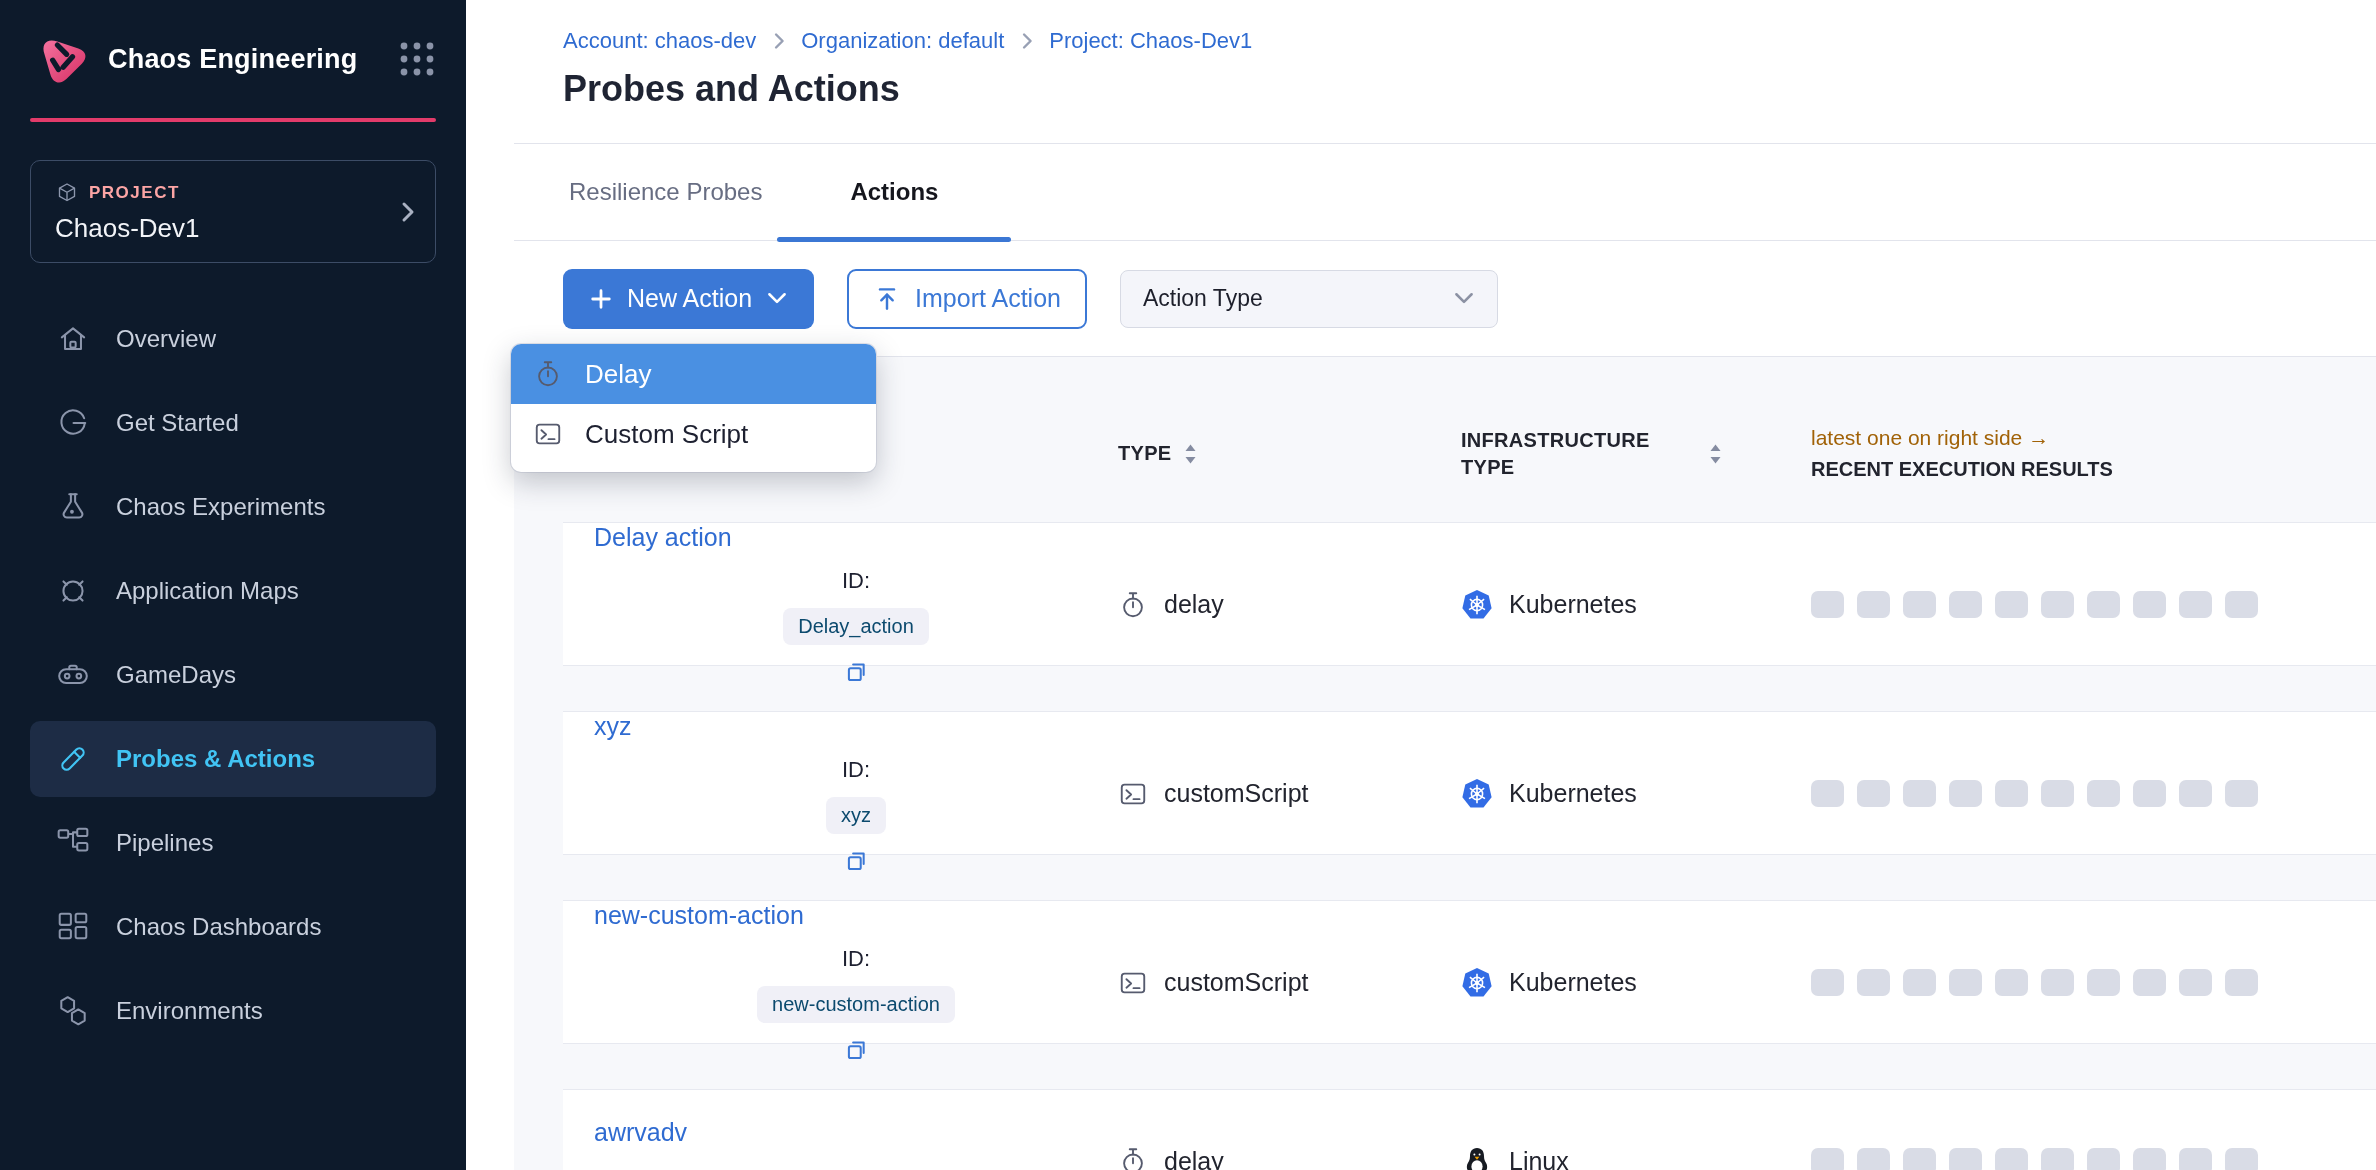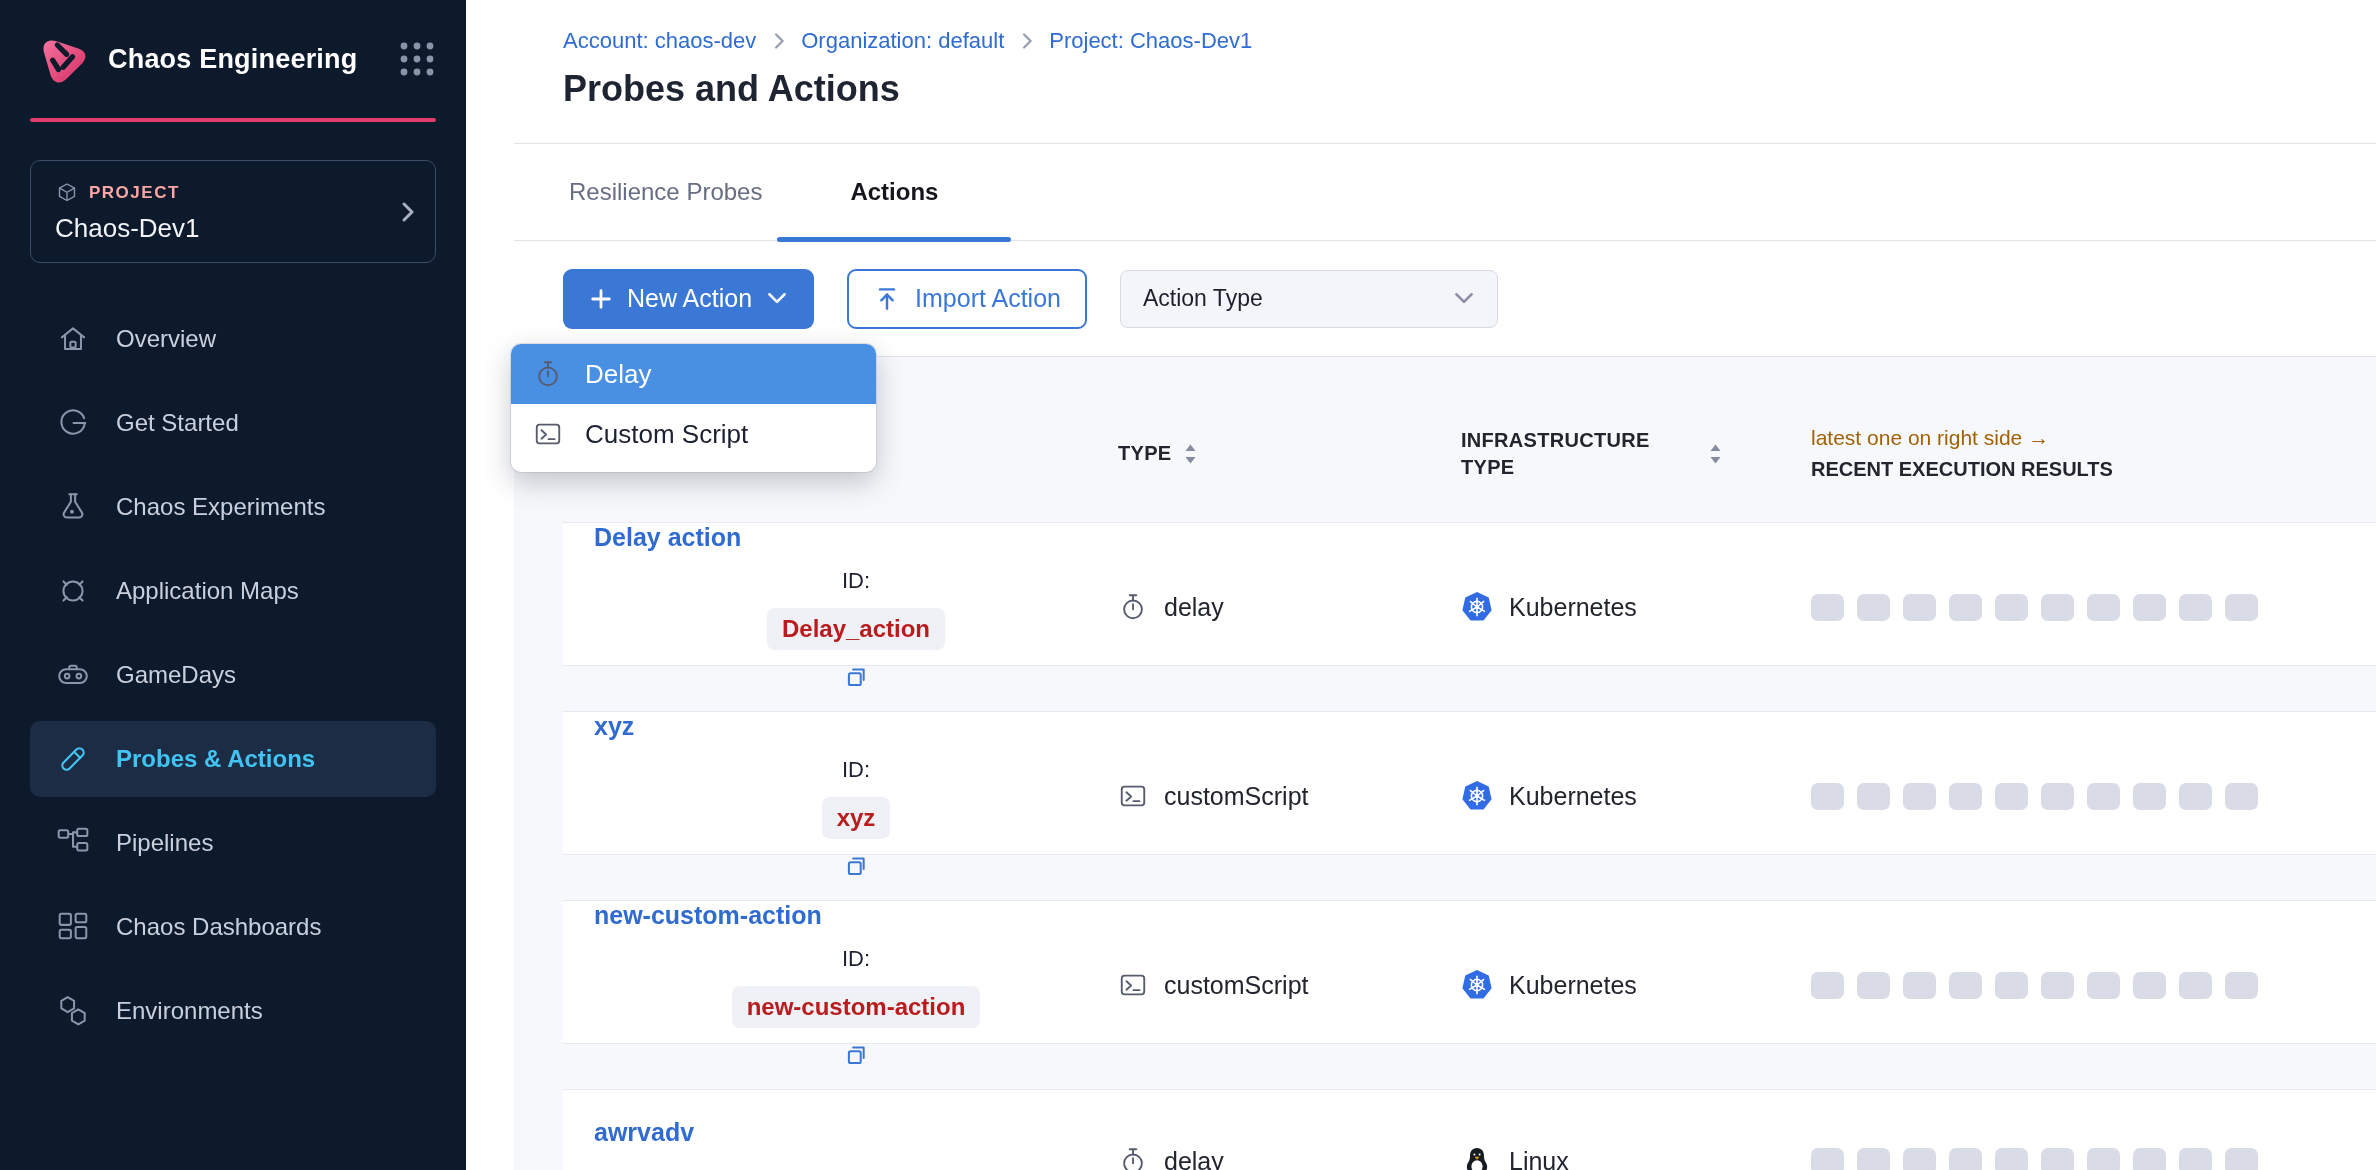--- a/index.html
+++ b/index.html
@@ -57,23 +57,23 @@
   .th { display:flex; align-items:center; gap:12px; font-size:20px; font-weight:bold; color:#22242e; letter-spacing:.3px; }
   .th-infra .th-label { max-width:235px; line-height:1.35; }
   .sort-icon { color:#858ca1; cursor:pointer; flex:none; }
   .results-head { display:flex; flex-direction:column; gap:8px; }
   .results-note { color:#a16207; font-size:21px; font-weight:normal; white-space:nowrap; }
   .results-label { font-size:20px; font-weight:bold; color:#22242e; white-space:nowrap; }
 
   .card { background:#ffffff; border-top:1px solid #e7e9f0; border-bottom:1px solid #e7e9f0; margin-left:49px; height:144px; padding-left:31px; margin-bottom:45px; }
   .name-cell { display:flex; flex-direction:column; justify-content:center; gap:16px; height:100%; }
   .name-cell.no-id { justify-content:flex-start; padding-top:28px; }
-  .row-name { color:#2f6bd1; font-size:25px; font-weight:bold; cursor:pointer; }
+  .row-name { color:#2f6bd1; font-size:25px; font-weight:normal; cursor:pointer; }
   .id-line { display:flex; align-items:center; gap:14px; font-size:22px; color:#1d2030;flex-direction:column; }
-  .id-pill { background:#f0f0f7; border-radius:8px; padding:7px 15px; font-size:24px; color:#b91c1c;font-weight:bold; }
+  .id-pill { background:#f0f0f7; border-radius:8px; padding:7px 15px; font-size:20px; color:#0c4a6e; }
   .copy-icon { color:#3b78d6; cursor:pointer; }
   .cell { display:flex; align-items:center; gap:16px; font-size:25px; color:#22242e; }
   .ticon { color:#565b6e; flex:none; }
   .squares { display:flex; gap:13px; }
   .sq { width:33px; height:27px; background:#d9dce6; border-radius:7px; flex:none; }
 
   
   .menu { position:absolute; left:511px; top:344px; width:365px; background:#ffffff; border-radius:10px;
           box-shadow:0 10px 28px rgba(30,40,60,.25), 0 0 0 1px #e4e6ee; overflow:hidden; padding-bottom:8px; z-index:10; }
   .menu-item { height:60px; display:flex; align-items:center; gap:22px; padding:0 22px; font-size:26px; color:#1d2030; cursor:pointer; }

